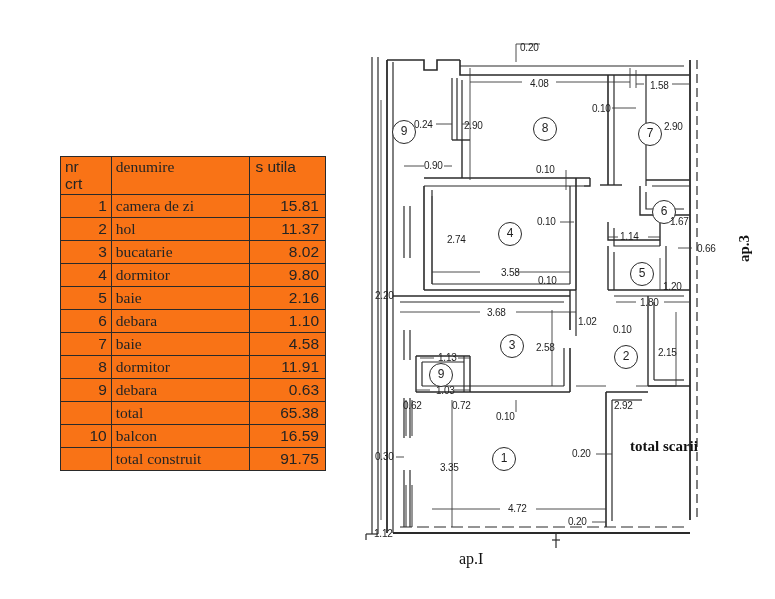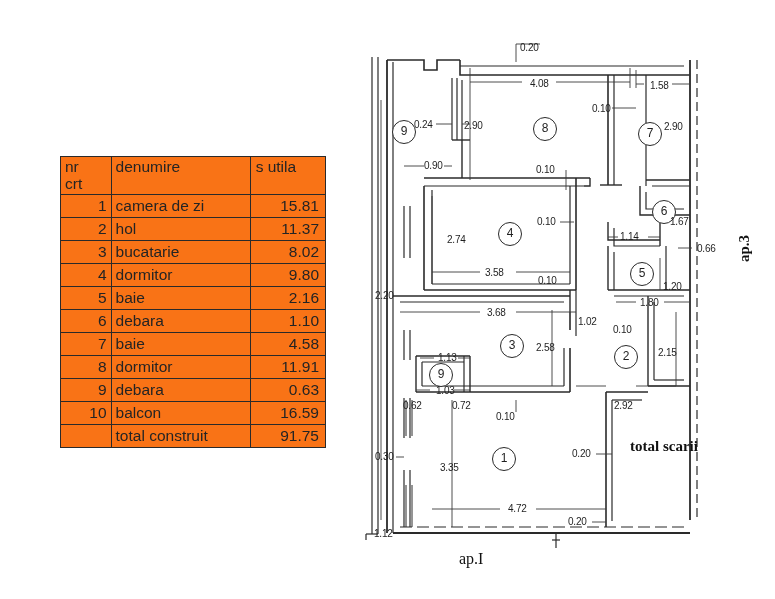--- a/index.html
+++ b/index.html
@@ -36,20 +36,21 @@
   }
   #schedule-table .c-nr {
     width: 46px;
     text-align: right;
     padding-right: 4px;
   }
   #schedule-table .c-name {
     width: 142px;
     text-align: left;
     padding-left: 4px;
+    font-family: Liberation Serif, serif;
   }
   #schedule-table .c-area {
     width: 68px;
     text-align: right;
     padding-right: 6px;
   }
   #schedule-table thead td {
     vertical-align: top;
     height: 34px;
   }
@@ -161,20 +162,25 @@
       </tr>
       <tr>
         <td class="c-nr">8</td>
         <td class="c-name">dormitor</td>
         <td class="c-area">11.91</td>
       </tr>
       <tr>
         <td class="c-nr">9</td>
         <td class="c-name">debara</td>
         <td class="c-area">0.63</td>
+      </tr>
+      <tr>
+        <td class="c-nr"></td>
+        <td class="c-name">total</td>
+        <td class="c-area">65.38</td>
       </tr>
       <tr>
         <td class="c-nr">10</td>
         <td class="c-name">balcon</td>
         <td class="c-area">16.59</td>
       </tr>
       <tr>
         <td class="c-nr"></td>
         <td class="c-name">total construit</td>
         <td class="c-area">91.75</td>
@@ -381,21 +387,21 @@
       <div class="dim" style="left: 464px; top: 120px;">2.90</div>
       <div class="dim" style="left: 664px; top: 121px;">2.90</div>
       <div class="dim" style="left: 424px; top: 160px;">0.90</div>
       <div class="dim" style="left: 536px; top: 164px;">0.10</div>
       <div class="dim" style="left: 537px; top: 216px;">0.10</div>
       <div class="dim" style="left: 670px; top: 216px;">1.67</div>
       <div class="dim" style="left: 375px; top: 290px;">2.20</div>
       <div class="dim" style="left: 447px; top: 234px;">2.74</div>
       <div class="dim" style="left: 620px; top: 231px;">1.14</div>
       <div class="dim" style="left: 697px; top: 243px;">0.66</div>
-      <div class="dim" style="left: 485px; top: 267px; text-align: center;">3.58</div>
+      <div class="dim" style="left: 501px; top: 267px; text-align: center;">3.58</div>
       <div class="dim" style="left: 538px; top: 275px;">0.10</div>
       <div class="dim" style="left: 663px; top: 281px;">1.20</div>
       <div class="dim" style="left: 487px; top: 307px;">3.68</div>
       <div class="dim" style="left: 640px; top: 297px;">1.80</div>
       <div class="dim" style="left: 578px; top: 316px;">1.02</div>
       <div class="dim" style="left: 613px; top: 324px;">0.10</div>
       <div class="dim" style="left: 536px; top: 342px;">2.58</div>
       <div class="dim" style="left: 658px; top: 347px; text-align: right;">2.15</div>
       <div class="dim" style="left: 438px; top: 352px;">1.13</div>
       <div class="dim" style="left: 436px; top: 385px;">1.03</div>

